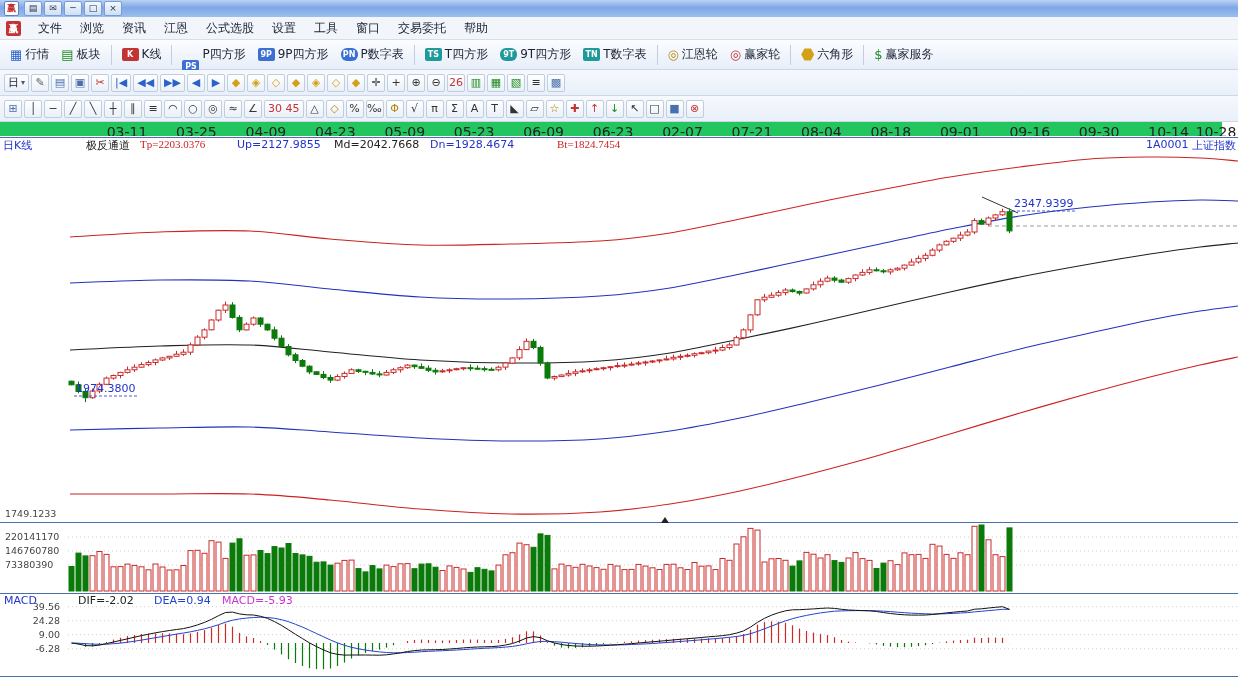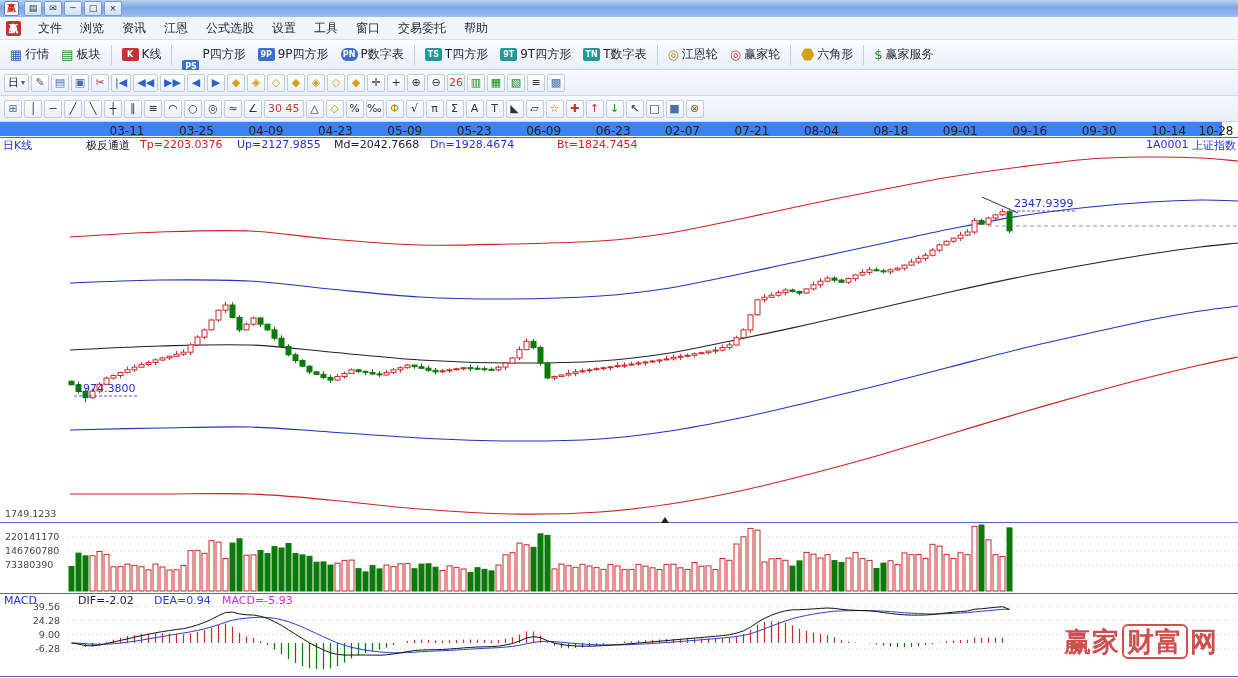--- a/index.html
+++ b/index.html
@@ -40,28 +40,28 @@
     border-bottom:1px solid #ccd6e6;display:flex;align-items:center;padding:0 4px;gap:2px;box-sizing:border-box;}
   .toolbar2{top:70px;height:26px;}
   .toolbar3{top:96px;height:26px;}
   .ticon{width:18px;height:18px;border:1px solid #c0cddf;border-radius:2px;
     background:linear-gradient(#ffffff,#e9f0f9);display:flex;align-items:center;justify-content:center;
     font-size:11px;box-sizing:border-box;white-space:nowrap;}
   .ticon.wide{width:auto;min-width:18px;padding:0 3px;}
   .ticon .dd{font-size:8px;color:#556;margin-left:2px;}
 
   
-  .datebar{position:absolute;top:122px;left:0;right:16px;height:14px;background:#3b82f6;font-size:12px;color:#222;}
+  .datebar{position:absolute;top:122px;left:0;right:16px;height:14px;background:#22c55e;font-size:14px;color:#222;}
   .date-label{position:absolute;top:2px;transform:translateX(-50%);white-space:nowrap;}
 
   
   .chart{position:absolute;top:136px;left:0;right:0;height:542px;background:#fff;}
   #chart-svg{position:absolute;left:0;top:0;}
   .ch-label{position:absolute;top:2px;font-size:11px;white-space:nowrap;}
-  .c-blue{color:#2233cc;} .c-red{color:#cc2222;} .c-dark{color:#222;} .c-mag{color:#cc33cc;}
+  .c-blue{color:#2233cc;} .c-red{color:#cc2222;font-family:Liberation Serif, serif;} .c-dark{color:#222;} .c-mag{color:#cc33cc;}
   .macd-label{position:absolute;top:458px;font-size:11px;white-space:nowrap;}
 
   .watermark{position:absolute;left:1064px;top:488px;font-size:27px;font-weight:bold;
     color:rgba(195,36,36,.8);letter-spacing:1px;white-space:nowrap;}
   .watermark .seal{border:2px solid rgba(195,36,36,.8);border-radius:6px;padding:0 3px;margin:0 2px;}
 </style>
 </head>
 <body>
 
 <div class="screen">
@@ -119,21 +119,21 @@
       <div class="t1item">
         <span class="badge" style="background: rgb(59, 111, 212); border-radius: 6px;">PN</span>
         <span>P数字表</span>
       </div>
       <span class="vsep"></span>
       <div class="t1item">
         <span class="badge" style="background: rgb(31, 154, 154);">TS</span>
         <span>T四方形</span>
       </div>
       <div class="t1item">
-        <span class="badge" style="background: rgb(31, 154, 154);">9T</span>
+        <span class="badge" style="background: rgb(31, 154, 154); border-radius: 6px;">9T</span>
         <span>9T四方形</span>
       </div>
       <div class="t1item">
         <span class="badge" style="background: rgb(31, 154, 154);">TN</span>
         <span>T数字表</span>
       </div>
       <span class="vsep"></span>
       <div class="t1item">
         <span class="t1glyph" style="color: rgb(184, 134, 11);">◎</span>
         <span>江恩轮</span>
@@ -823,17 +823,14 @@
     <span class="ch-label c-blue" style="left:430px;">Dn=1928.4674</span>
     <span class="ch-label c-red" style="left:526px;margin-left:31px;">Bt=1824.7454</span>
     <span class="ch-label c-blue" style="left:1146px;">1A0001</span>
     <span class="ch-label c-blue" style="left:1192px;">上证指数</span>
 
     <span class="macd-label c-blue" style="left:4px;">MACD</span>
     <span class="macd-label c-dark" style="left:78px;">DIF=-2.02</span>
     <span class="macd-label" style="left:154px;color:#2244cc;">DEA=0.94</span>
     <span class="macd-label c-mag" style="left:222px;">MACD=-5.93</span>
 
-    <div class="watermark">
-      <span>赢家</span><span class="seal">财富</span><span>网</span>
-    </div>
   </div>
 </div>
 
 </body></html>

